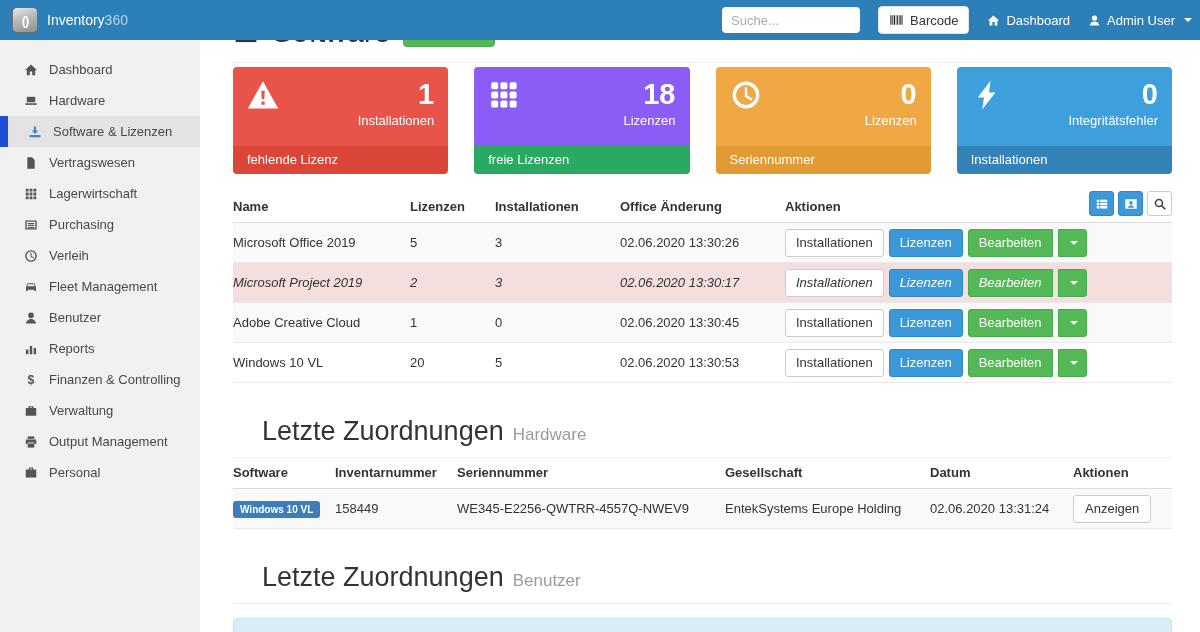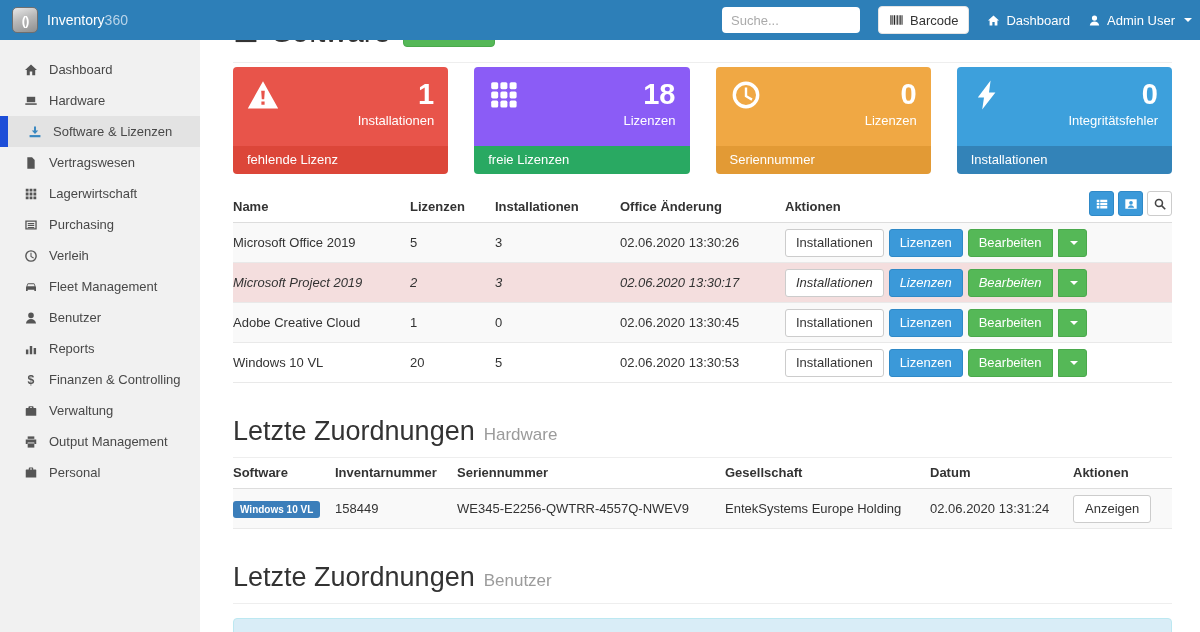--- a/index.html
+++ b/index.html
@@ -71,21 +71,21 @@
   .btn-group .btn-caret { border-radius:0 3px 3px 0; border-left:1px solid #4aa94c;
     padding:5px 8px; display:flex; align-items:center; }
   .btn-caret .caret { border-top-color:#fff; }
   .table-tools { position:absolute; top:-1px; right:0; display:flex; gap:4px; }
   .tool-btn { width:25px; height:25px; border-radius:3px; display:flex; align-items:center;
     justify-content:center; cursor:pointer; }
   .tool-blue { background:#3b99d9; border:1px solid #2f89c7; color:#fff; }
   .tool-white { background:#fff; border:1px solid #ccc; color:#444; }
 
   
-  .section-title { margin-top:33px; font-size:27px; font-weight:400; color:#333; }
+  .section-title { margin-top:33px; font-size:27px; font-weight:400; color:#333;margin-left:29px; }
   .section-title .sub { font-size:17px; color:#9b9b9b; margin-left:9px; }
   hr.sec { border:0; border-top:1px solid #eee; margin-top:10px; }
   .badge { background:#3b7eba; color:#fff; font-size:10px; font-weight:bold;
     padding:3px 7px; border-radius:3px; white-space:nowrap; }
   .btn-sm { padding:5px 11px; border-radius:3px; }
   .alert-info { margin-top:14px; height:42px; background:#d9edf7;
     border:1px solid #bce8f1; border-radius:4px; }
 </style>
 </head>
 <body>

